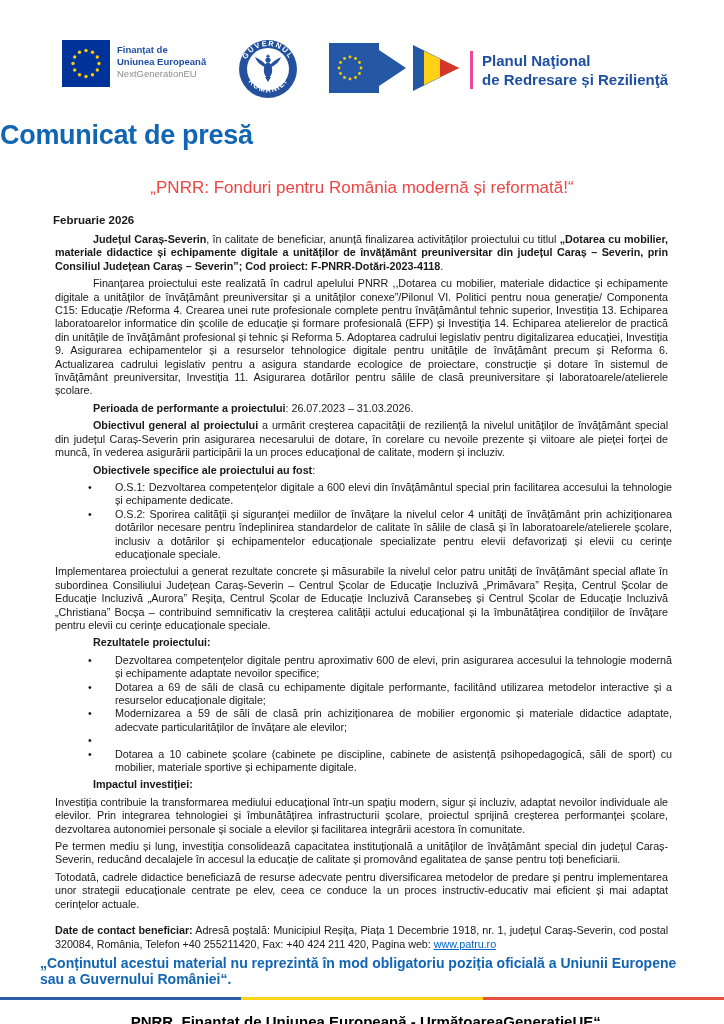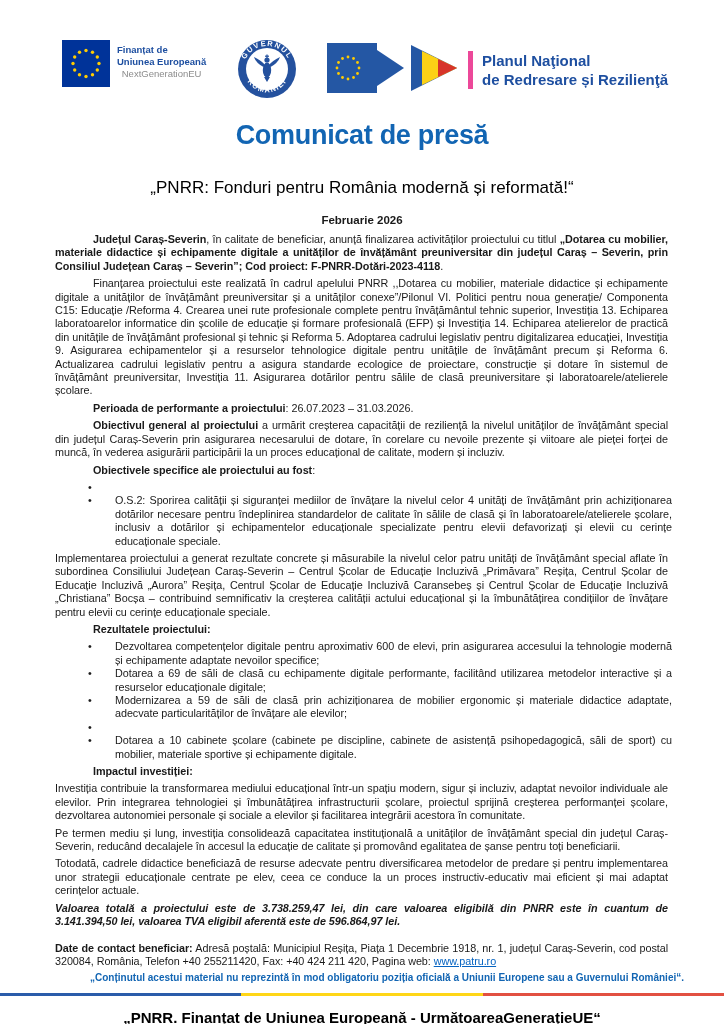--- a/index.html
+++ b/index.html
@@ -11,58 +11,58 @@
     color:#1a1a1a;
   }
   
   .logos {
     display:flex; align-items:flex-start; justify-content:space-between;
     padding:40px 56px 0 62px;
   }
   .eu-logo { display:flex; align-items:flex-start; gap:7px; }
   .eu-logo-text { padding-top:4px; line-height:12px; font-size:9.5px; }
   .eu-logo-text .b1,.eu-logo-text .b2 { font-weight:bold; color:#1e4fa0; }
-  .eu-logo-text .b3 { color:#8c8c8c;text-align:center; }
+  .eu-logo-text .b3 { color:#8c8c8c; }
   .gov-seal { margin-top:-2px; }
   .pnrr-logo { display:flex; align-items:center; gap:9px; margin-top:2px; }
   .pnrr-text {
-    border-left:5px solid #ec4899; padding-left:9px;
+    border-left:3px solid #ec4899; padding-left:9px;
     font-weight:bold; color:#1e4fa0; font-size:15px; line-height:19px;
   }
   
   .title {
-    text-align:center; color:#1265b3; font-size:27px; font-weight:bold;
+    text-align:left; color:#1265b3; font-size:27px; font-weight:bold;
     margin-top:16px; letter-spacing:-0.3px;
   }
   .subtitle {
-    text-align:center; color:#000000; font-size:17px; font-weight:normal;
+    text-align:center; color:#ef4444; font-size:17px; font-weight:normal;
     margin-top:27px;
   }
   .date-line {
-    text-align:center; font-weight:bold; font-size:11.5px;
+    text-align:left; font-weight:bold; font-size:11.5px;
     padding:0 53px; margin-top:16px;
   }
   
   .doc-body {
     padding:3px 52px 0 51px;
     font-size:10.8px; line-height:13.4px; text-align:justify;
     letter-spacing:-0.05px;
   }
   .doc-body p { margin:4px; }
   .para.indent { text-indent:38px; }
   .para.gap { margin-top:13px; }
   .b { font-weight:bold; }
   .i { font-style:italic; }
   .link { color:#0563c1; text-decoration:underline; cursor:pointer; }
   .li { display:flex; padding-left:37px; }
   .li .bullet { flex:none; width:27px; font-size:10.8px; }
   .li .li-text { flex:1; text-align:justify; }
   
   .disclaimer {
-    text-align:right; color:#1265b3; font-weight:bold; font-size:10px;
+    text-align:left; color:#1265b3; font-weight:bold; font-size:14px;
     padding:0 40px;
   }
   .tricolor { display:flex; height:3px; width:724px; margin-top:10px; }
   .tricolor span { flex:1; height:3px; }
   .footer-slogan {
     text-align:center; color:#000000; font-weight:bold; font-size:15px;
     margin-top:13px;
   }
   .footer-links {
     display:flex; justify-content:center; gap:48px;
@@ -167,20 +167,21 @@
   <div class="date-line">Februarie 2026</div>
 
   <main class="doc-body">
       <p class="para indent"><span class="b">Județul Caraș-Severin</span><span>, în calitate de beneficiar, anunță finalizarea activităților proiectului cu titlul </span><span class="b">„Dotarea cu mobilier, materiale didactice și echipamente digitale a unităților de învățământ preuniversitar din județul Caraș – Severin, prin Consiliul Județean Caraș – Severin”; Cod proiect: F-PNRR-Dotări-2023-4118</span><span>.</span></p>
       <p class="para indent"><span>Finanțarea proiectului este realizată în cadrul apelului PNRR ,,Dotarea cu mobilier, materiale didactice și echipamente digitale a unităților de învățământ preuniversitar și a unităților conexe”/Pilonul VI. Politici pentru noua generație/ Componenta C15: Educație /Reforma 4. Crearea unei rute profesionale complete pentru învățământul tehnic superior, Investiția 13. Echiparea laboratoarelor informatice din școlile de educație și formare profesională (EFP) și Investiția 14. Echiparea atelierelor de practică din unitățile de învățământ profesional și tehnic și Reforma 5. Adoptarea cadrului legislativ pentru digitalizarea educației, Investiția 9. Asigurarea echipamentelor și a resurselor tehnologice digitale pentru unitățile de învățământ precum și Reforma 6. Actualizarea cadrului legislativ pentru a asigura standarde ecologice de proiectare, construcție și dotare în sistemul de învățământ preuniversitar, Investiția 11. Asigurarea dotărilor pentru sălile de clasă preuniversitare și laboratoarele/atelierele școlare.</span></p>
       <p class="para indent"><span class="b">Perioada de performante a proiectului</span><span>: 26.07.2023 – 31.03.2026.</span></p>
       <p class="para indent"><span class="b">Obiectivul general al proiectului</span><span> a urmărit creșterea capacității de reziliență la nivelul unităților de învățământ special din județul Caraș-Severin prin asigurarea necesarului de dotare, în corelare cu nevoile prezente și viitoare ale pieței forței de muncă, în vederea asigurării participării la un proces educațional de calitate, modern și incluziv.</span></p>
       <p class="para indent"><span class="b">Obiectivele specifice ale proiectului au fost</span><span>:</span></p>
       <div class="li">
         <span class="bullet">•</span>
+        <span class="li-text"><span>O.S.1: Dezvoltarea competențelor digitale a 600 elevi din învățământul special prin facilitarea accesului la tehnologie și echipamente dedicate.</span></span>
       </div>
       <div class="li">
         <span class="bullet">•</span>
         <span class="li-text"><span>O.S.2: Sporirea calității și siguranței mediilor de învățare la nivelul celor 4 unități de învățământ prin achiziționarea dotărilor necesare pentru îndeplinirea standardelor de calitate în sălile de clasă și în laboratoarele/atelierele școlare, inclusiv a dotărilor și echipamentelor educaționale specializate pentru elevii defavorizați și elevii cu cerințe educaționale speciale.</span></span>
       </div>
       <p class="para"><span>Implementarea proiectului a generat rezultate concrete și măsurabile la nivelul celor patru unități de învățământ special aflate în subordinea Consiliului Județean Caraș-Severin – Centrul Școlar de Educație Incluzivă „Primăvara” Reșița, Centrul Școlar de Educație Incluzivă „Aurora” Reșița, Centrul Școlar de Educație Incluzivă Caransebeș și Centrul Școlar de Educație Incluzivă „Christiana” Bocșa – contribuind semnificativ la creșterea calității actului educațional și la îmbunătățirea condițiilor de învățare pentru elevii cu cerințe educaționale speciale.</span></p>
       <p class="para indent"><span class="b">Rezultatele proiectului:</span></p>
       <div class="li">
         <span class="bullet">•</span>
         <span class="li-text"><span>Dezvoltarea competențelor digitale pentru aproximativ 600 de elevi, prin asigurarea accesului la tehnologie modernă și echipamente adaptate nevoilor specifice;</span></span>
@@ -197,21 +198,20 @@
         <span class="bullet">•</span>
       </div>
       <div class="li">
         <span class="bullet">•</span>
         <span class="li-text"><span>Dotarea a 10 cabinete școlare (cabinete pe discipline, cabinete de asistență psihopedagogică, săli de sport) cu mobilier, materiale sportive și echipamente digitale.</span></span>
       </div>
       <p class="para indent"><span class="b">Impactul investiției:</span></p>
       <p class="para"><span>Investiția contribuie la transformarea mediului educațional într-un spațiu modern, sigur și incluziv, adaptat nevoilor individuale ale elevilor. Prin integrarea tehnologiei și îmbunătățirea infrastructurii școlare, proiectul sprijină creșterea performanței școlare, dezvoltarea autonomiei personale și sociale a elevilor și facilitarea integrării acestora în comunitate.</span></p>
       <p class="para"><span>Pe termen mediu și lung, investiția consolidează capacitatea instituțională a unităților de învățământ special din județul Caraș-Severin, reducând decalajele în accesul la educație de calitate și promovând egalitatea de șanse pentru toți beneficiarii.</span></p>
       <p class="para"><span>Totodată, cadrele didactice beneficiază de resurse adecvate pentru diversificarea metodelor de predare și pentru implementarea unor strategii educaționale centrate pe elev, ceea ce conduce la un proces instructiv-educativ mai eficient și mai adaptat cerințelor actuale.</span></p>
-      <p class="para"><span class="b i">Valoarea totală a proiectului este de 3.738.259,47 lei, din care valoarea eligibilă din PNRR este în cuantum de 3.141.394,50 lei, valoarea TVA eligibil aferentă este de 596.864,97 lei.</span></p>
       <p class="para gap"><span class="b">Date de contact beneficiar:</span><span> Adresă poștală: Municipiul Reșița, Piața 1 Decembrie 1918, nr. 1, județul Caraș-Severin, cod postal 320084, România, Telefon +40 255211420, Fax: +40 424 211 420, Pagina web: </span><a class="link" href="#">www.patru.ro</a></p>
     </main>
 
   <div class="disclaimer">„Conținutul acestui material nu reprezintă în mod obligatoriu poziția oficială a Uniunii Europene sau a Guvernului României“.</div>
 
   <div class="tricolor">
     <span style="background:#2a5caa;"></span>
     <span style="background:#ffd617;"></span>
     <span style="background:#e25041;"></span>
   </div>

